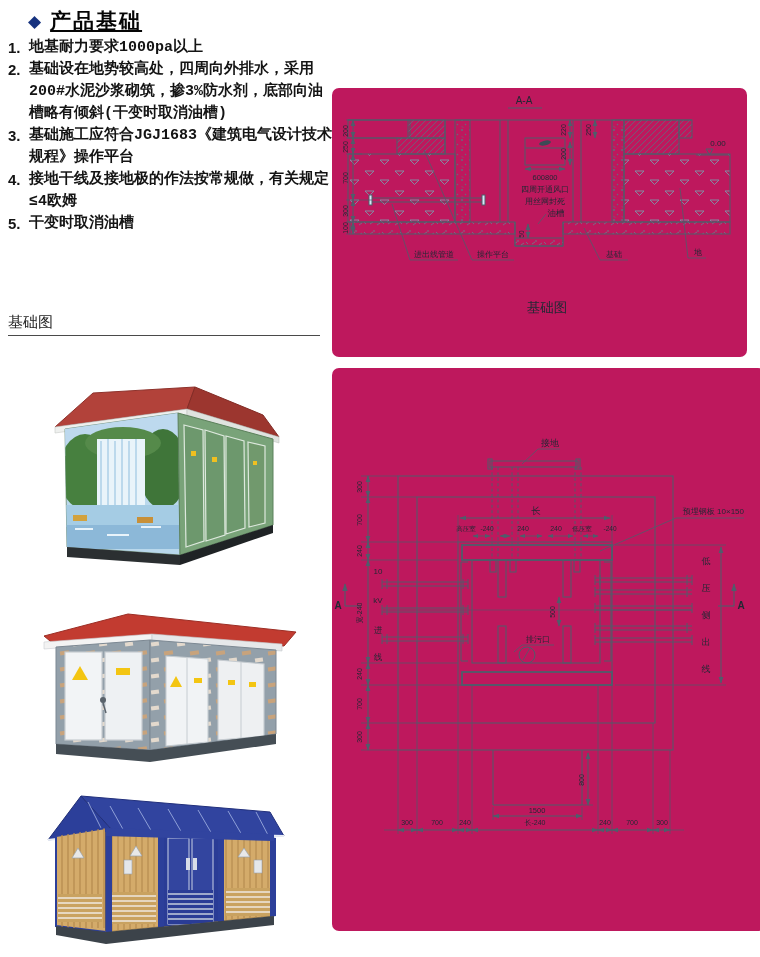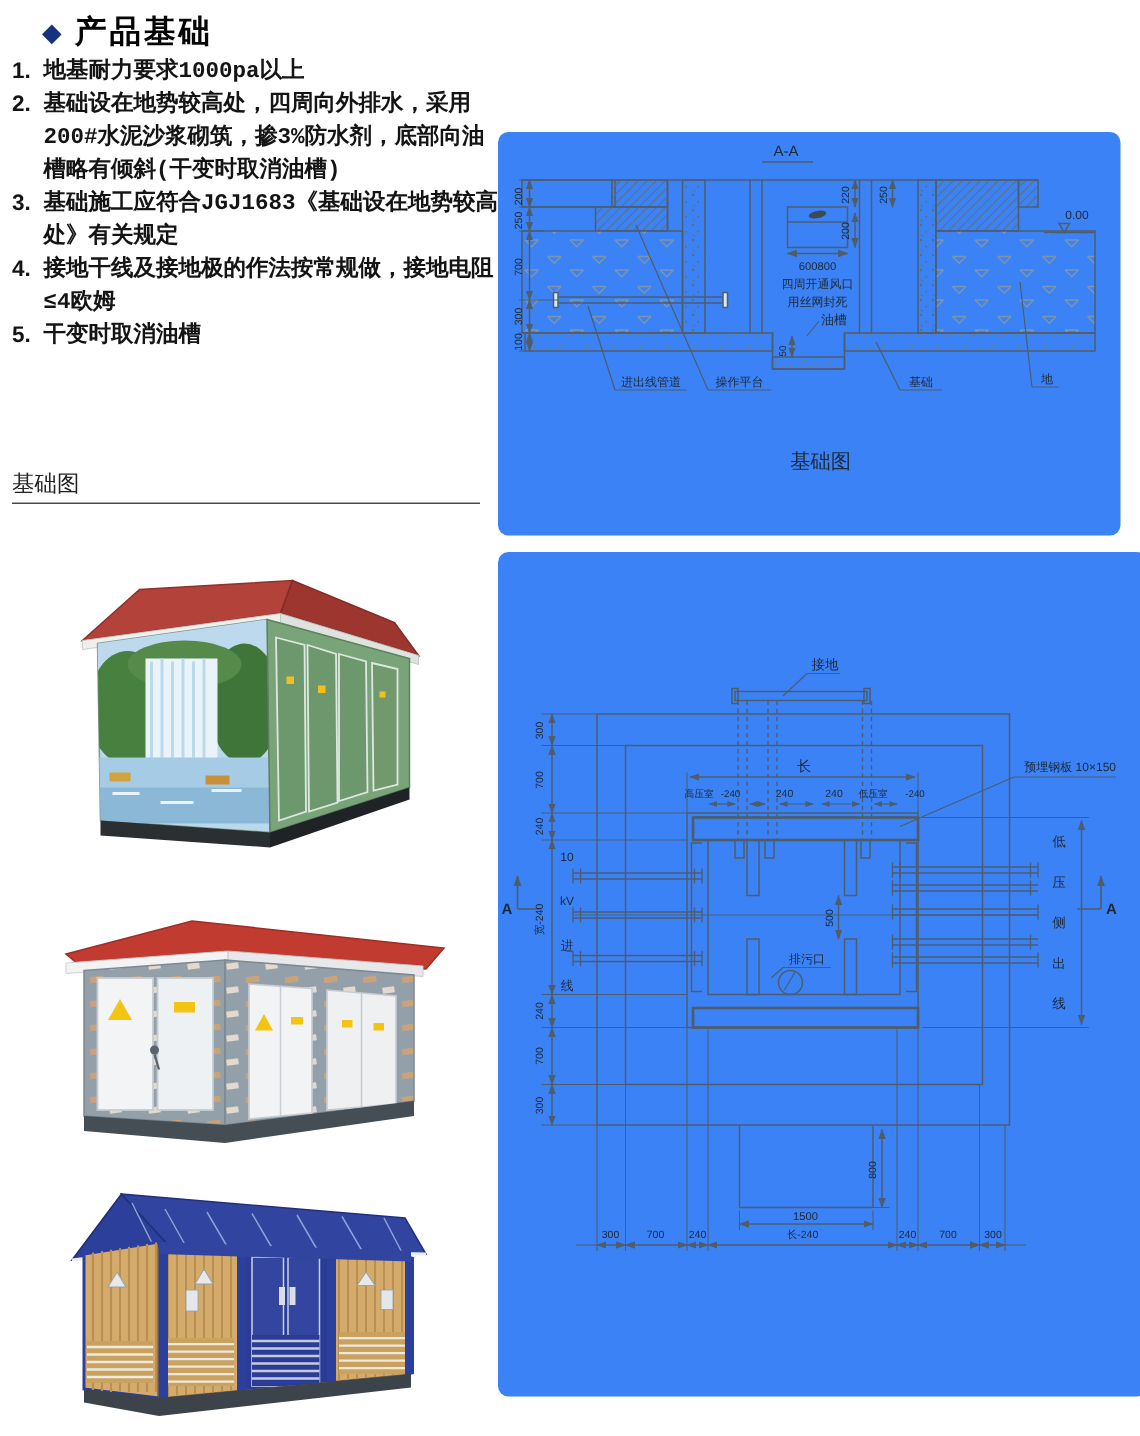--- a/index.html
+++ b/index.html
@@ -1,28 +1,28 @@
 <!DOCTYPE html>
 <html><head>
 <meta charset="utf-8">
 <style>
   html,body{margin:0;padding:0;background:#fff;}
   .page{position:relative;width:760px;height:957px;background:#fff;overflow:hidden;
         font-family:"Liberation Sans","DejaVu Sans",sans-serif;color:#101010;}
   .hdr{position:absolute;left:28px;top:7px;display:flex;align-items:center;gap:9px;}
   .hdr .diamond{color:#16327f;font-size:17px;line-height:1;}
-  .hdr .title{font-size:21px;font-weight:bold;letter-spacing:2px;color:#050505;}
+  .hdr .title{font-size:21px;font-weight:bold;letter-spacing:2px;color:#050505;text-decoration:underline;}
   .notes{position:absolute;left:8px;top:37px;width:327px;font-size:15px;font-weight:600;
          line-height:1.47;color:#141414;}
   .note{display:flex;}
   .note .n{flex:0 0 21px;}
   .note .t{flex:1;font-family:Liberation Mono, monospace;}
   .seclabel{position:absolute;left:8px;top:313px;width:312px;font-size:15px;color:#222;
             padding-bottom:3px;border-bottom:1.6px solid #4a4a4a;font-weight:400;}
-  .panel{position:absolute;background:#3b82f6;border-radius:7px;}
+  .panel{position:absolute;background:#be185d;border-radius:7px;}
   .p1{left:332px;top:88px;width:415px;height:269px;}
   .p2{left:332px;top:368px;width:433px;height:563px;}
   .photo{position:absolute;}
   svg{display:block;}
   svg text{font-family:"Liberation Sans","DejaVu Sans",sans-serif;fill:#1e2933;}
 </style>
 </head>
 <body>
 
 <div class="page">
@@ -36,25 +36,25 @@
     <div class="note">
       <span class="n">1.</span>
       <span class="t">地基耐力要求1000pa以上</span>
     </div>
     <div class="note">
       <span class="n">2.</span>
       <span class="t">基础设在地势较高处，四周向外排水，采用200#水泥沙浆砌筑，掺3%防水剂，底部向油槽略有倾斜(干变时取消油槽)</span>
     </div>
     <div class="note">
       <span class="n">3.</span>
-      <span class="t">基础施工应符合JGJ1683《基础设在地势较高处》有关规定</span>
+      <span class="t">基础施工应符合JGJ1683《建筑电气设计技术规程》操作平台</span>
     </div>
     <div class="note">
       <span class="n">4.</span>
-      <span class="t">接地干线及接地极的作法按常规做，接地电阻≤4欧姆</span>
+      <span class="t">接地干线及接地极的作法按常规做，有关规定≤4欧姆</span>
     </div>
     <div class="note">
       <span class="n">5.</span>
       <span class="t">干变时取消油槽</span>
     </div>
   </div>
 
   <div class="seclabel">基础图</div>
 
   <div class="photo" style="left:45px;top:377px;">

